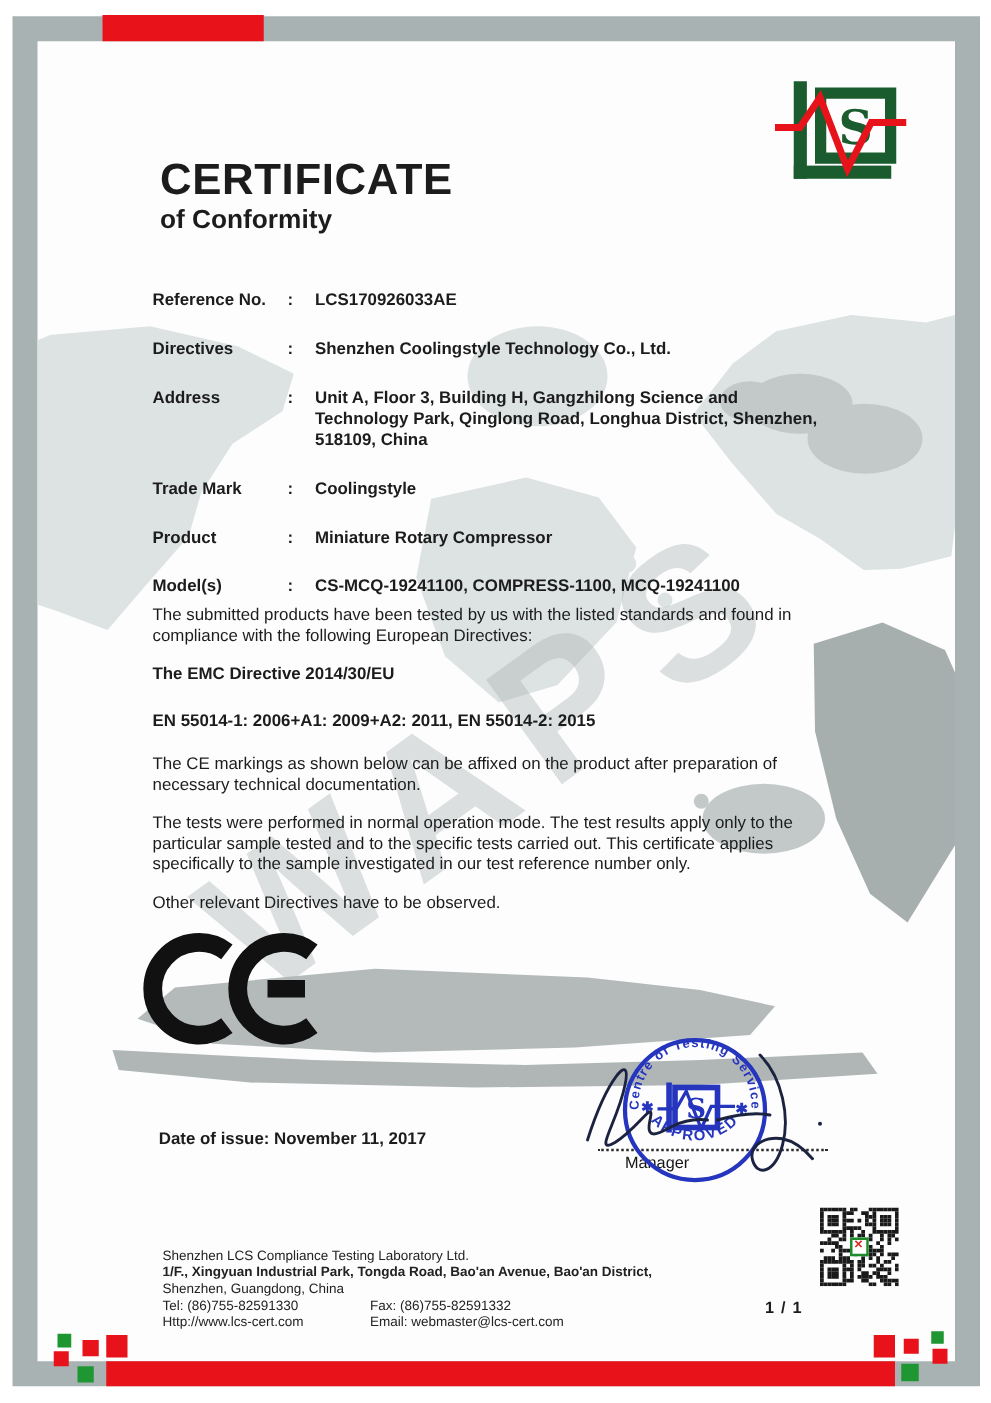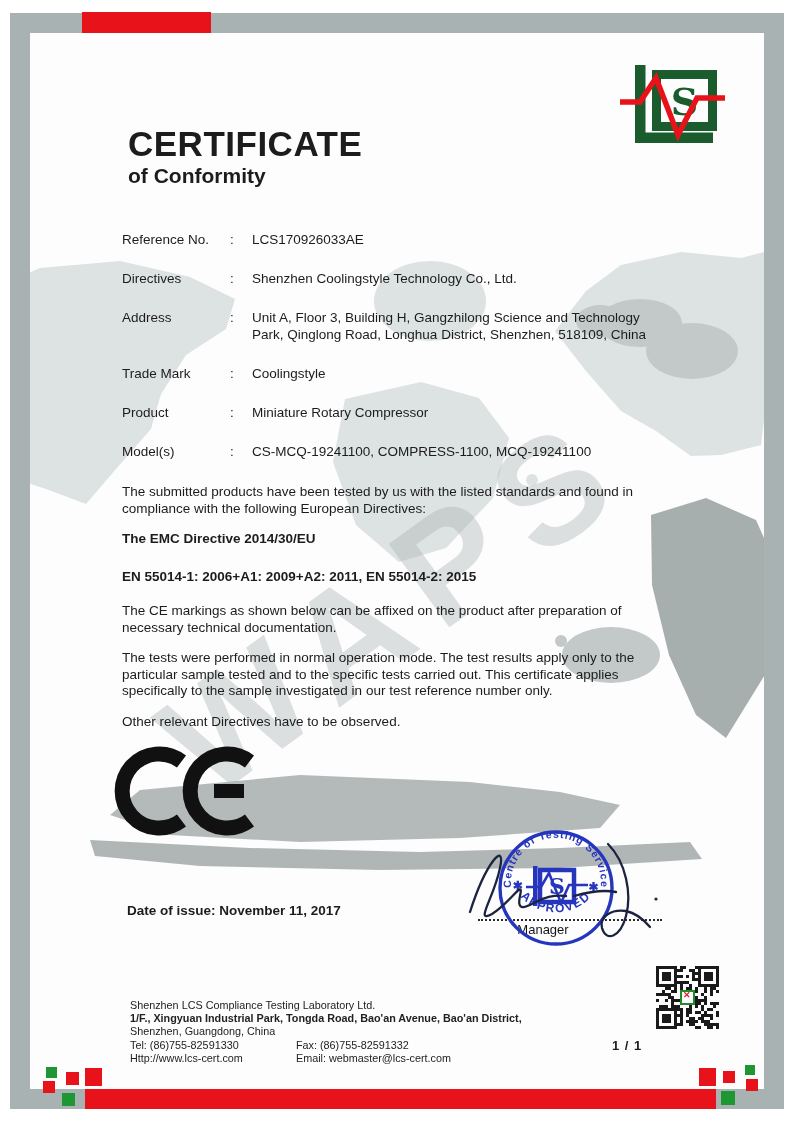--- a/index.html
+++ b/index.html
@@ -18,35 +18,35 @@
   }
   .content{position:absolute;left:0;top:0;width:793px;height:1122px;z-index:3;}
   .abs{position:absolute;}
   
   .red-top-block{position:absolute;left:82px;top:12px;width:129px;height:21px;background:#e8131a;z-index:4;}
 
   .title{left:128px;top:124px;font-size:35px;font-weight:bold;letter-spacing:.5px;text-align:center;}
   .subtitle{left:128px;top:164px;font-size:21px;font-weight:bold;}
 
   .fields{left:122px;top:231px;width:545px;}
-  .frow{display:flex;margin-bottom:22px;font-size:13.5px;font-weight:normal;line-height:17px;justify-content:center;}
+  .frow{display:flex;margin-bottom:22px;font-size:13.5px;font-weight:bold;line-height:17px;justify-content:center;}
   .frow .lbl{width:108px;flex:none;}
   .frow .sep{width:22px;flex:none;}
   .frow .val{flex:1;max-width:415px;}
 
   .bodytext{left:122px;top:484px;width:548px;font-size:13.5px;line-height:16.5px;}
   .bodytext p{margin:0 0 14px 0;}
   .bodytext p.b{font-weight:bold;margin-bottom:21px;}
   .bodytext p.std{margin-bottom:18px;}
 
   .ce-svg{left:110px;top:744px;}
   .date-line{left:127px;top:903px;font-size:13.5px;font-weight:bold;}
 
   .sig-line{left:478px;top:919px;width:184px;border-top:2px dotted #2b2b2b;z-index:5;}
-  .manager{left:500px;top:922px;width:86px;text-align:center;font-size:13px;color:#151515;z-index:5;}
+  .manager{left:500px;top:922px;width:86px;font-size:13px;color:#151515;z-index:5;}
   .stamp-svg{left:456px;top:800px;z-index:6;}
 
   .footer{left:130px;top:999px;font-size:10.8px;line-height:13.2px;color:#222;}
   .footer .b{font-weight:bold;}
   .footer .c1{display:inline-block;width:163px;}
 
   .qr{left:656px;top:966px;width:63px;height:63px;z-index:5;}
   .qr-logo{position:absolute;left:24px;top:24px;width:15px;height:15px;background:#fff;border:2px solid #1e8c2a;box-sizing:border-box;}
   .qr-logo span{position:absolute;left:1px;top:-2px;color:#d22;font-size:9px;font-weight:bold;}
   .pageno{left:612px;top:1038px;font-size:13px;font-weight:bold;letter-spacing:1px;}

